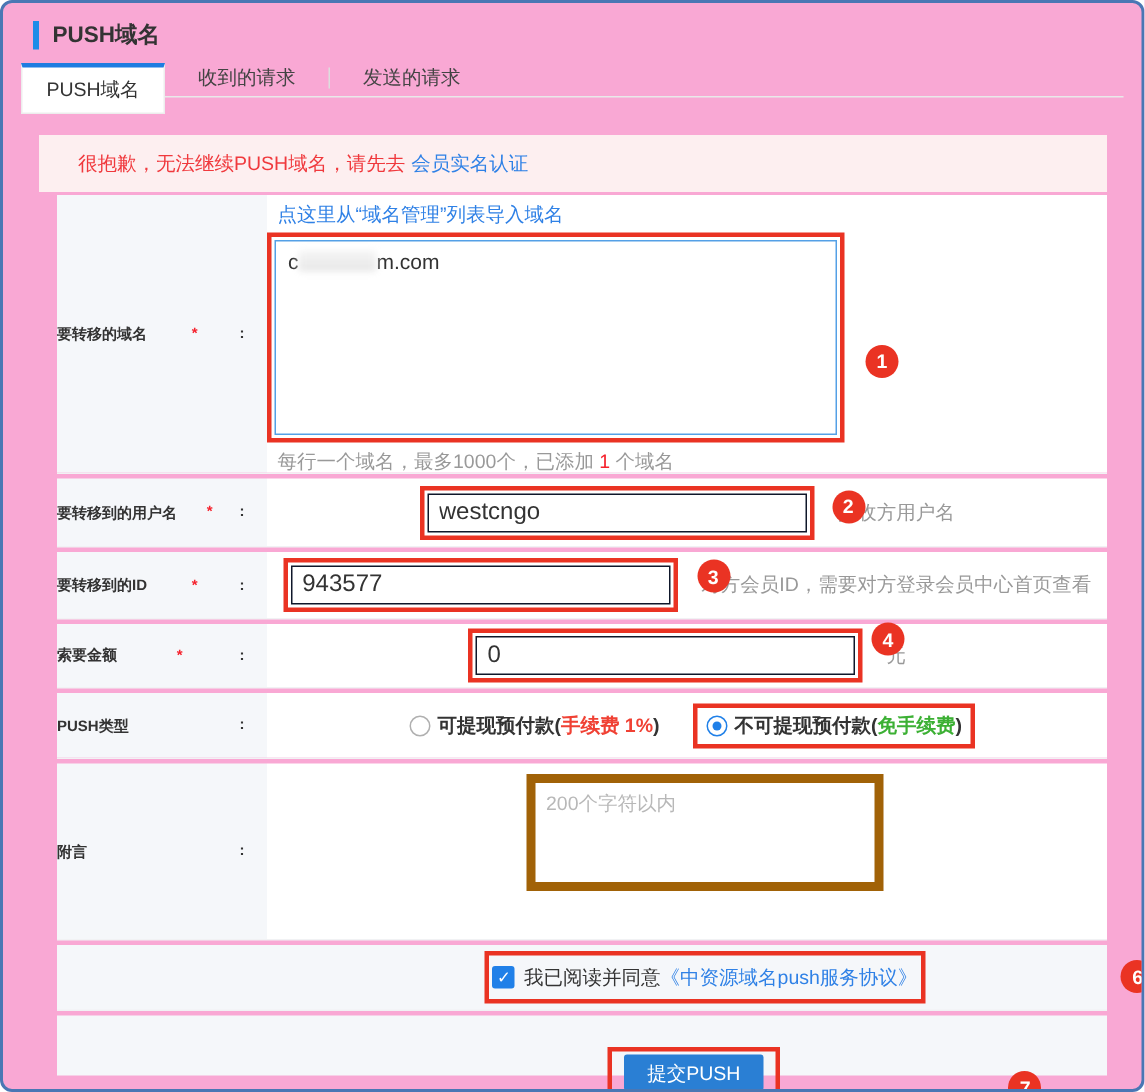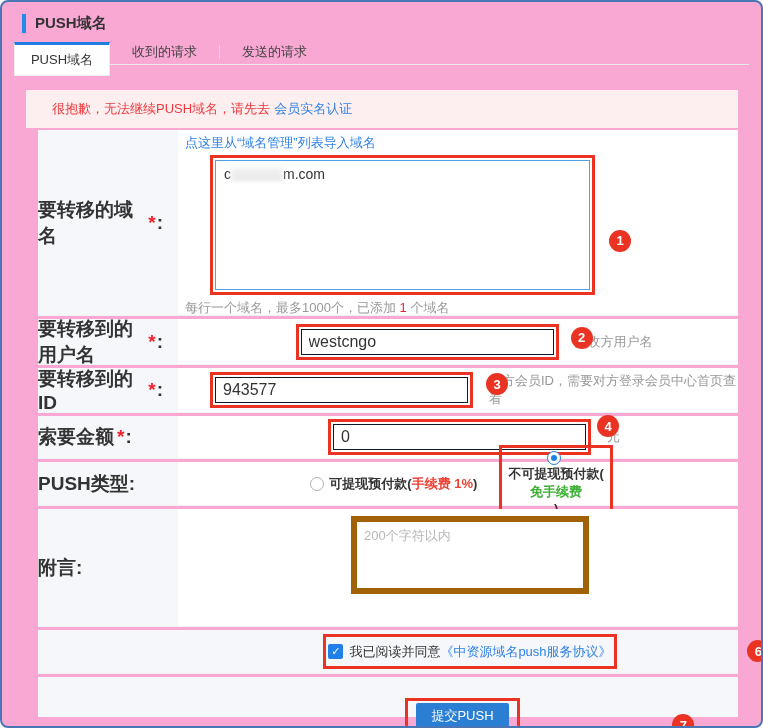--- a/index.html
+++ b/index.html
@@ -19,33 +19,33 @@
                 color:#333; z-index:2; }
   .tab-sep { width:1px; height:14px; background:#ddd; margin-top:3px; }
   
   .alert { margin:25px 23px 0 24px; height:38px; background:#fdeff0; display:flex;
            align-items:center; padding-left:26px; font-size:13px; color:#f0393d; }
   .alert a { color:#2f81e6; text-decoration:none; margin-left:4px; cursor:pointer; }
   
   .formtable { margin:2px 23px 0 36px; }
   .frow { display:flex; margin-bottom:3px; border-bottom:1px solid #f1f2f4; }
   .lab { width:140px; background:#f5f7fa; display:flex; align-items:center;
-         justify-content:flex-start; padding-right:15px; font-size:19px; font-weight:bold;
+         justify-content:space-between; padding-right:15px; font-size:10px; font-weight:bold;
          color:#333; flex-shrink:0; }
   .star { color:#f5222d; margin:0 1px 0 3px; font-weight:bold; }
   .val { flex:1; background:#fff; display:flex; align-items:center; position:relative;justify-content:center; }
   .gray-row { background:#f5f7fa; }
   .gray-row .val { background:transparent; }
   
   .r1 { height:186px; } .r1 .val { flex-direction:column; align-items:flex-start; padding-top:5px; }
   .r2 { height:46px; } .r3 { height:45px; } .r4 { height:43px; } .r5 { height:44px; }
   .r6 { height:118px; } .r7 { height:44px; } .r8 { height:40px; border-bottom:none; margin-bottom:0; }
   
   .import-link { font-size:13px; color:#2f81e6; text-decoration:none; margin:0 0 3px 7px; cursor:pointer; }
-  .redbox { border:3px solid #ea3323; padding:2px; display:inline-block; position:relative;margin-left:32px; }
+  .redbox { border:3px solid #ea3323; padding:2px; display:inline-block; position:relative; }
   .domainbox { width:375px; height:130px; background:#fff; border:1px solid #54a0e6;
                font-size:14px; color:#333; padding:5px 8px; cursor:text; }
   .smudge { display:inline-block; width:52px; height:14px; vertical-align:-2px;
             background:linear-gradient(180deg,#f5f5f5,#e7e7e7); filter:blur(2px); border-radius:2px; }
   .hint { font-size:13px; color:#999; }
   .hint-under { margin:4px 0 0 7px; }
   .hint-num { color:#f5222d; }
   .tinput { width:253px; height:26px; border:1px solid #0f172a; font-size:16px; color:#333;
             padding:0 7px; font-family:Liberation Sans, sans-serif; }
   .side-hint { margin-left:16px; }
@@ -174,21 +174,21 @@
           <span>:</span>
       </div>
       <div class="val" style="padding-left:7px;">
         <span class="radio-opt">
           <span class="radio"></span>
           <span>可提现预付款(</span>
             <span class="em-red">手续费 1%</span>
             <span>)</span>
         </span>
         <span class="redbox" style="margin-left:22px;">
-          <span class="radio-opt" style="padding:1px 4px;flex-direction:column;">
+          <span class="radio-opt" style="padding:1px 4px;">
             <span class="radio checked"></span>
             <span>不可提现预付款(</span>
               <span class="em-green">免手续费</span>
               <span>)</span>
           </span>
           <div class="anno a5">5</div>
         </span>
       </div>
     </div>
 

